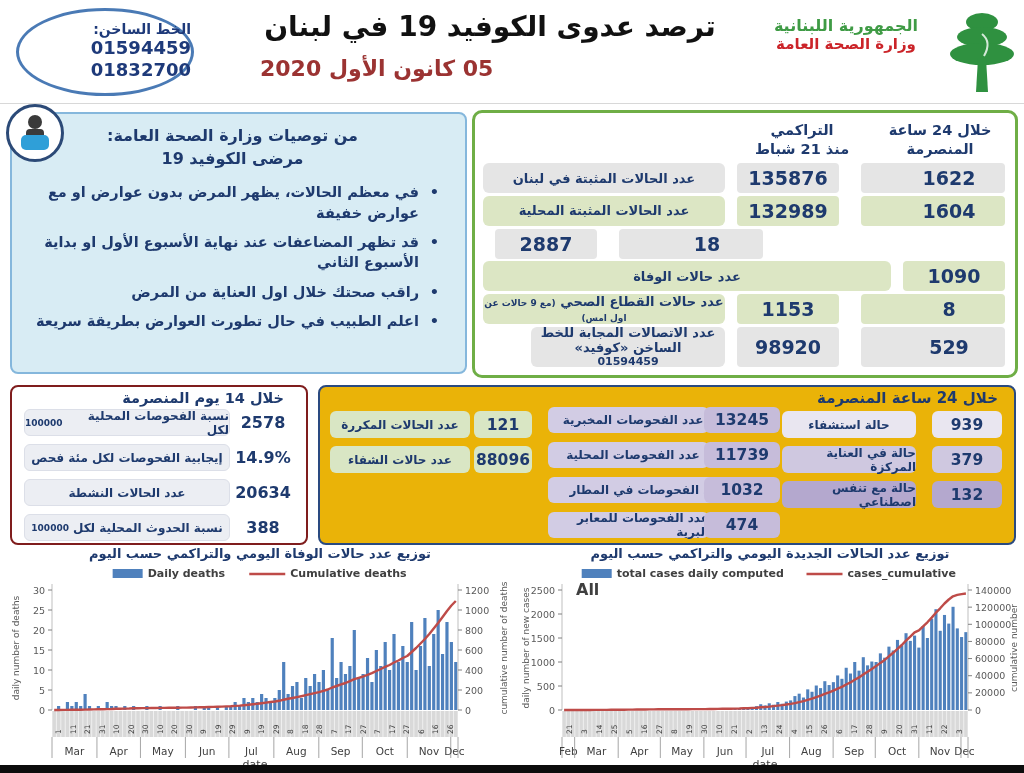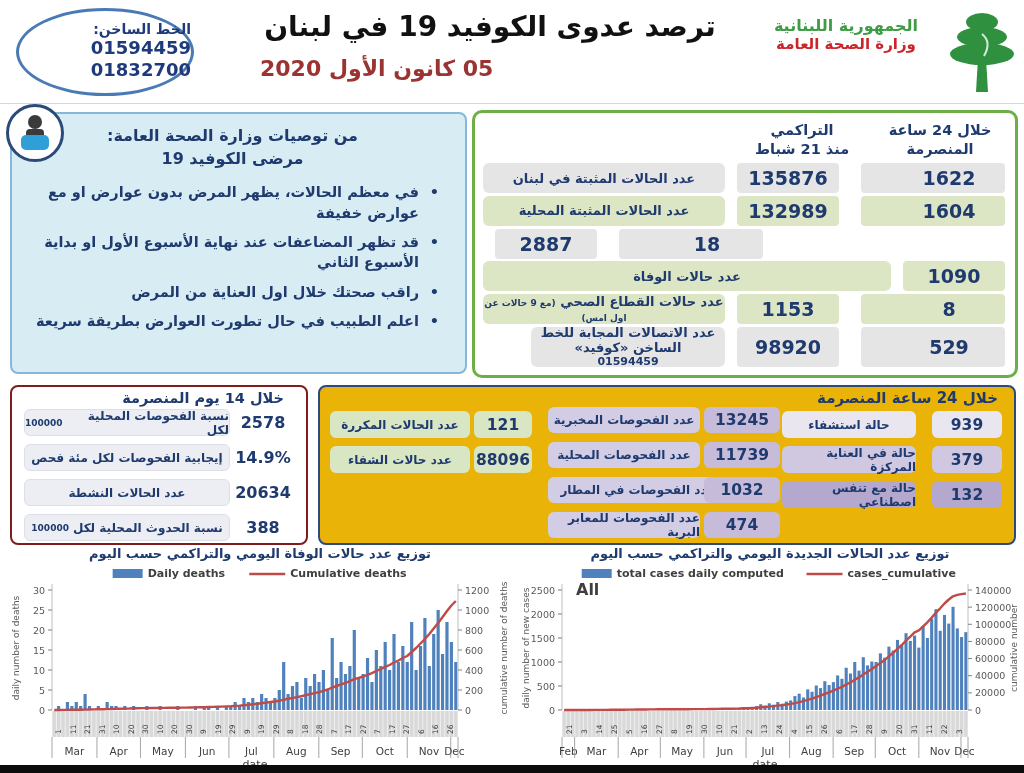--- a/index.html
+++ b/index.html
@@ -62,21 +62,21 @@
   #mid-box{left:318px;top:385px;width:698px;height:160px;background:#eab308;border:2px solid #2a4a80;
            border-radius:8px;box-sizing:border-box;}
   #mid-title{position:absolute;right:16px;top:2px;font-size:15px;font-weight:bold;color:#1e3a6e;direction:rtl;}
   .pill{position:absolute;border-radius:6px;display:flex;align-items:center;justify-content:center;
         font-weight:bold;color:#1e3a6e;direction:rtl;}
   .pill.lab{font-size:12px;}
   .pill.num{font-size:15.5px;}
   .hosp1{background:#e9e6f0;}
   .hosp2{background:#cfc8e0;}
   .hosp3{background:#b4a8ce;}
-  .tlab{background:#d2cce4;}
+  .tlab{background:#d2cce4;padding-left:9px;}
   .tval{background:#c6bcda;}
   .gpill{background:#d9e6c4;}
   
   .chart{position:absolute;top:546px;width:508px;height:226px;}
   #chartL{left:6px;}
   #chartR{left:516px;}
   .chart-title{position:absolute;top:0;left:0;width:100%;text-align:center;font-size:13px;
                font-weight:bold;color:#1e3a6e;direction:rtl;}
   .chart svg{position:absolute;left:0;top:16px;}
   .ylab{position:absolute;width:150px;text-align:center;font-size:9px;color:#595959;

